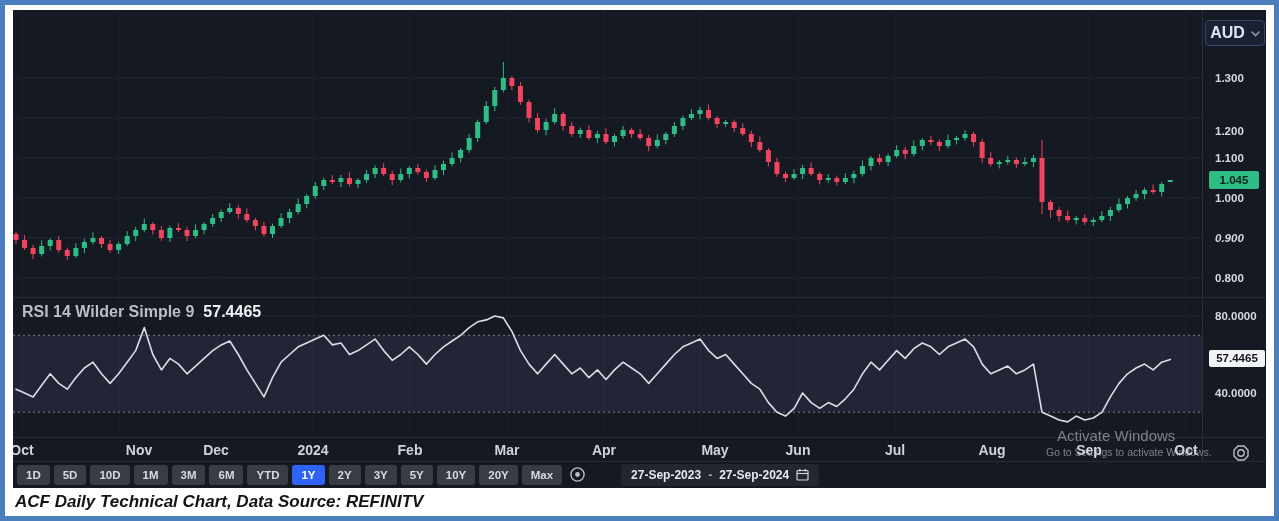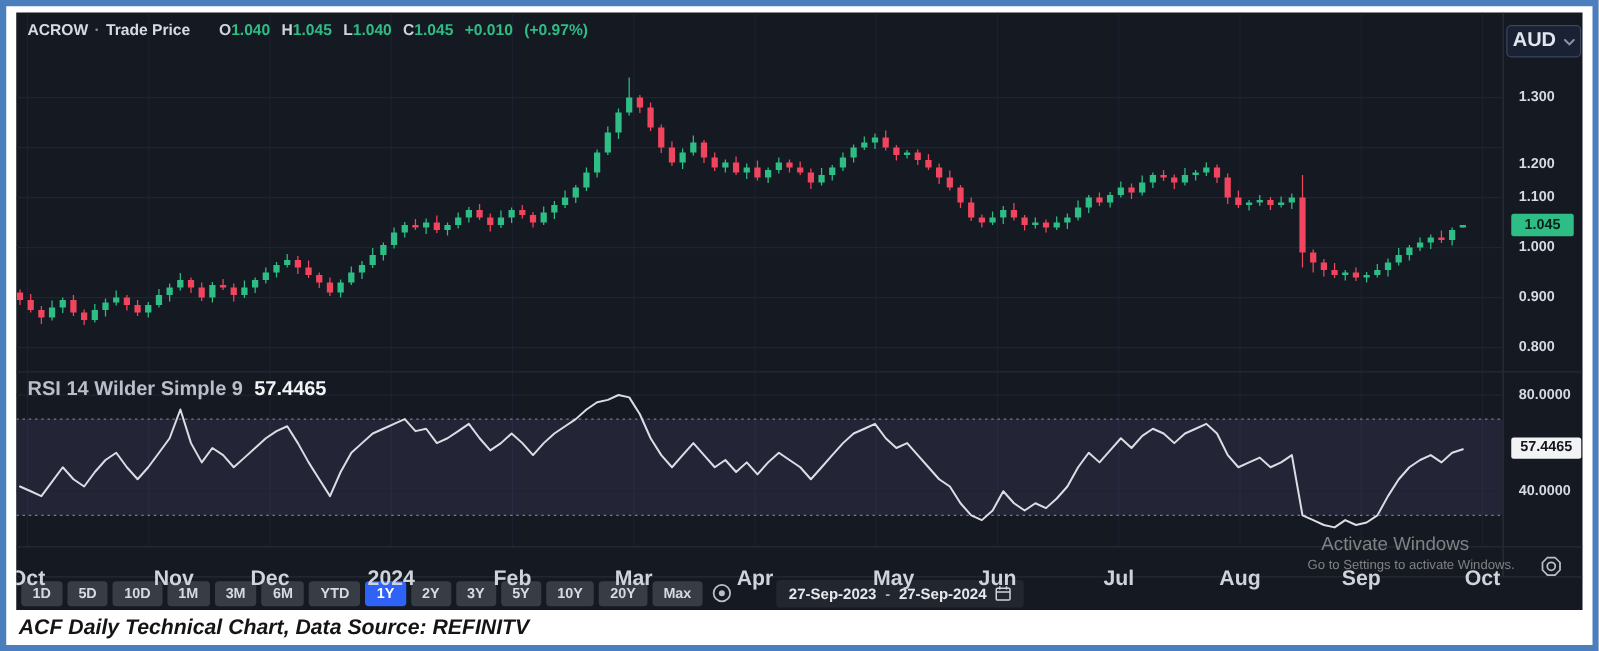--- a/index.html
+++ b/index.html
@@ -17,21 +17,21 @@
   .legend .v{color:#2ebd85;}
   .legend .chg{color:#2ebd85;margin-left:9px;}
   .aud{position:absolute;left:1192px;top:10px;width:58px;height:24px;background:#1a2132;border:1px solid #3a4663;border-radius:4px;color:#e2e6f0;font-size:16px;font-weight:700;display:flex;align-items:center;justify-content:center;gap:6px;cursor:pointer;z-index:6;}
   .aud svg{margin-top:1px;}
   .axis-label{position:absolute;left:1202px;width:56px;font-size:11.5px;font-weight:600;color:#d6dae2;line-height:16px;}
   .price-badge{position:absolute;left:1196px;width:50px;height:18px;background:#2ebd85;color:#06231a;font-size:11.5px;font-weight:700;text-align:center;line-height:18px;border-radius:2px;z-index:5;}
   .rsi-badge{position:absolute;left:1196px;width:56px;height:17px;background:#f2f3f5;color:#14161a;font-size:11.5px;font-weight:700;text-align:center;line-height:17px;border-radius:2px;z-index:5;}
   .rsi-legend{position:absolute;left:9px;top:293px;font-size:16px;color:#b9bec9;font-weight:600;z-index:5;}
   .rsi-legend .rsi-val{color:#f2f3f5;margin-left:9px;font-weight:700;}
   #time-axis{position:absolute;left:0;top:427px;width:1189px;height:24px;}
-  #time-axis span{position:absolute;top:16px;transform:translateX(-50%);font-size:17px;font-weight:600;color:#cfd3dc;z-index:3;}
+  #time-axis span{position:absolute;top:5px;transform:translateX(-50%);font-size:14px;font-weight:600;color:#cfd3dc;z-index:3;}
   .watermark{position:absolute;left:1033px;top:417px;color:#9b9b9b;opacity:.8;z-index:2;pointer-events:none;}
   .watermark .wm1{font-size:15px;margin-left:11px;}
   .watermark .wm2{font-size:10.5px;margin-top:2px;}
   .axis-settings{position:absolute;left:1218px;top:433px;width:20px;height:20px;color:#b9bec8;cursor:pointer;}
   .toolbar{position:absolute;left:0;top:451px;width:1253px;height:27px;display:flex;align-items:center;padding-left:4px;box-sizing:border-box;gap:4px;}
   .toolbar button{font-family:"Liberation Sans",sans-serif;border:none;border-radius:3px;background:#383c45;color:#d7dae0;font-size:11.5px;font-weight:700;height:20px;padding:0 9px;cursor:pointer;}
   .toolbar button.active{background:#2f62f6;color:#ffffff;}
   .gearbtn{background:transparent !important;padding:0 2px !important;color:#b9bec8;display:flex;align-items:center;}
   .date-pill{margin-left:28px;height:22px;background:#22262e;border-radius:3px;display:flex;align-items:center;gap:7px;padding:0 10px;color:#e6e8ee;font-size:12px;font-weight:600;cursor:pointer;}
   .date-pill .dsh{color:#aab0bc;}
@@ -356,37 +356,34 @@
         <line x1="0" y1="38.25" x2="1189" y2="38.25" stroke="#9a93ad" stroke-width="1" stroke-dasharray="2,3" opacity="0.75"></line>
         <line x1="0" y1="115.25" x2="1189" y2="115.25" stroke="#9a93ad" stroke-width="1" stroke-dasharray="2,3" opacity="0.75"></line>
         <polyline points="3.0,92.2 11.6,96.0 20.1,99.9 28.7,88.3 37.2,76.8 45.8,86.4 54.3,92.2 62.9,80.6 71.4,71.0 80.0,65.2 88.5,76.8 97.1,86.4 105.6,76.8 114.2,65.2 122.7,53.6 131.3,30.6 139.8,57.5 148.4,72.9 156.9,61.4 165.5,67.1 174.0,76.8 182.6,69.1 191.1,61.4 199.7,53.6 208.2,47.9 216.8,44.0 225.3,57.5 233.9,72.9 242.4,86.4 251.0,99.9 259.5,80.6 268.1,65.2 276.6,57.5 285.2,49.8 293.7,46.0 302.3,42.1 310.8,38.3 319.4,47.9 327.9,46.0 336.5,57.5 345.0,53.6 353.6,47.9 362.1,42.1 370.7,53.6 379.2,63.3 387.8,57.5 396.3,49.8 404.9,57.5 413.4,67.1 422.0,57.5 430.5,49.8 439.1,44.0 447.6,38.3 456.2,30.6 464.7,24.8 473.3,22.9 481.8,19.0 490.4,20.9 498.9,34.4 507.5,53.6 516.0,67.1 524.6,76.8 533.1,67.1 541.7,57.5 550.2,67.1 558.8,76.8 567.3,71.0 575.9,80.6 584.4,72.9 593.0,82.5 601.5,72.9 610.1,65.2 618.6,71.0 627.2,76.8 635.7,86.4 644.3,76.8 652.8,67.1 661.4,57.5 669.9,49.8 678.5,46.0 687.0,42.1 695.6,53.6 704.1,61.4 712.7,57.5 721.2,67.1 729.8,76.8 738.3,86.4 746.9,92.2 755.4,105.6 764.0,115.3 772.5,119.1 781.1,111.4 789.6,96.0 798.2,105.6 806.7,111.4 815.3,105.6 823.8,109.5 832.4,101.8 840.9,92.2 849.5,76.8 858.0,65.2 866.6,72.9 875.1,63.3 883.7,53.6 892.2,61.4 900.8,51.7 909.3,46.0 917.9,49.8 926.4,57.5 935.0,49.8 943.5,46.0 952.1,42.1 960.6,49.8 969.2,67.1 977.7,76.8 986.3,72.9 994.8,69.1 1003.4,76.8 1011.9,72.9 1020.5,67.1 1029.0,115.3 1037.6,119.1 1046.1,123.0 1054.7,124.9 1063.2,119.1 1071.8,123.0 1080.3,121.0 1088.9,115.3 1097.4,99.9 1106.0,86.4 1114.5,76.8 1123.1,71.0 1131.6,67.1 1140.2,72.9 1148.7,65.2 1157.3,62.4" fill="none" stroke="#dcdce4" stroke-width="1.6" stroke-linejoin="round" stroke-linecap="round"></polyline>
       </svg>
 
     <div class="vline"></div>
     <div class="hline" style="top:287px;"></div>
     <div class="hline" style="top:427px;"></div>
     <div class="hline" style="top:451px;"></div>
 
-    <div class="legend">
-      <span>ACROW</span><span class="dot">·</span><span>Trade Price</span><span class="ohlc"><span class="k">O</span><span class="v">1.040</span><span class="k">H</span><span class="v">1.045</span><span class="k">L</span><span class="v">1.040</span><span class="k">C</span><span class="v">1.045</span><span class="chg">+0.010</span><span class="chg">(+0.97%)</span></span>
-    </div>
 
     <div class="aud">
       <span>AUD</span>
       <svg width="9" height="6" viewBox="0 0 9 6">
           <path d="M1 1l3.5 3.5L8 1" stroke="#8a93ad" stroke-width="1.6" fill="none" stroke-linecap="round"></path>
         </svg>
     </div>
 
     <div id="price-axis">
         <div class="axis-label" style="top: 60px;">1.300</div>
         <div class="axis-label" style="top: 113px;">1.200</div>
         <div class="axis-label" style="top: 140px;">1.100</div>
         <div class="axis-label" style="top: 180px;">1.000</div>
-        <div class="axis-label" style="top: 220px;">0.900</div>
+        <div class="axis-label" style="top: 220px; font-style: italic;">0.900</div>
         <div class="axis-label" style="top: 260px;">0.800</div>
       </div>
     <div class="price-badge" id="price-badge" style="top: 161px;">1.045</div>
 
     <div class="rsi-legend">
       <span>RSI 14 Wilder Simple 9</span><span class="rsi-val">57.4465</span>
     </div>
     <div id="rsi-axis">
         <div class="axis-label" style="top: 298px;">80.0000</div>
         <div class="axis-label" style="top: 375px;">40.0000</div>

